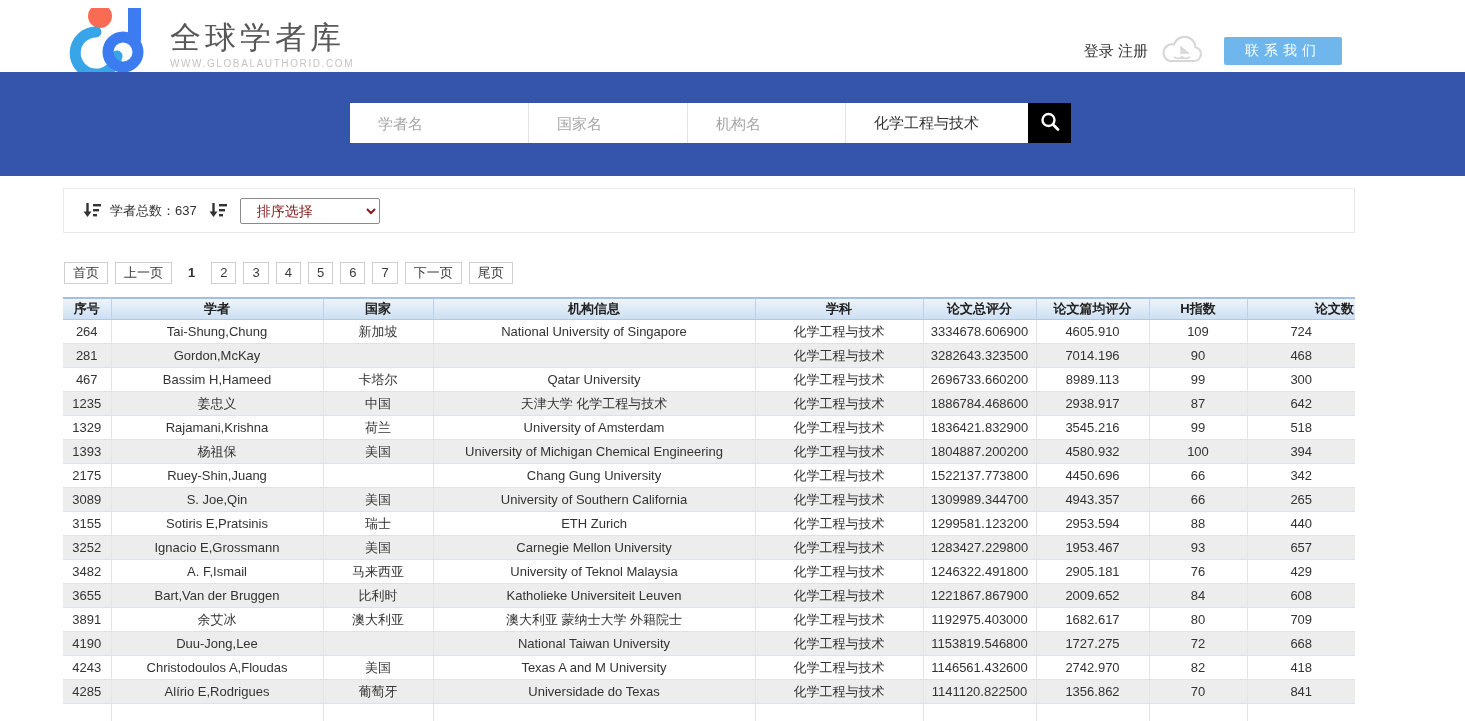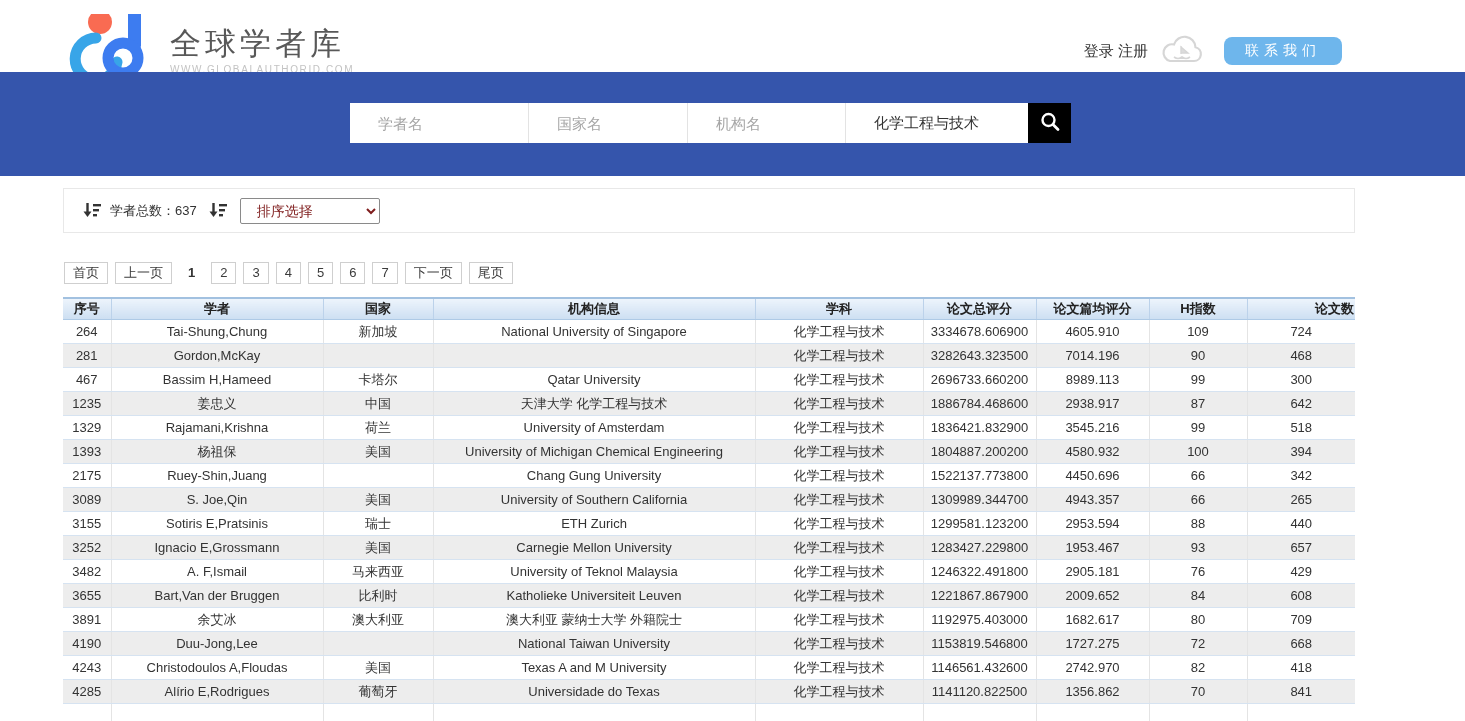--- a/index.html
+++ b/index.html
@@ -6,33 +6,33 @@
   html,body { margin:0; padding:0; }
   body {
     width:1465px; height:721px; overflow:hidden;
     background:#ffffff;
     font-family:"Liberation Sans","DejaVu Sans",sans-serif;
     color:#333;
   }
 
   
   .site-header { height:72px; position:relative; background:#fff; }
-  .logo-link { position:absolute; left:66px; top:14px; display:flex; align-items:flex-start; text-decoration:none; cursor:pointer; }
+  .logo-link { position:absolute; left:66px; top:8px; display:flex; align-items:flex-start; text-decoration:none; cursor:pointer; }
   .logo-icon { width:98px; height:66px; overflow:hidden; }
   .logo-text { margin-left:6px; padding-top:13px; }
   .logo-title { font-size:31px; color:#585858; letter-spacing:4px; font-weight:500; line-height:34px; }
   .logo-url { font-size:10px; color:#C3C3C3; letter-spacing:1.6px; margin-top:3px; }
 
   .header-right { position:absolute; right:123px; top:0; height:62px; display:flex; align-items:center;margin-top:20px; }
   .auth-links { font-size:15px; color:#333; }
   .auth-links a { color:#333; text-decoration:none; cursor:pointer; }
   .cloud-icon { margin:4px 20px 0 12px; }
   .contact-btn {
     width:118px; height:28px; background:#6EB6EC; color:#fff;
-    border:none; border-radius:8px; font-size:14px; letter-spacing:5px;
+    border:none; border-radius:2px; font-size:14px; letter-spacing:5px;
     cursor:pointer; font-family:inherit;
   }
 
   
   .banner { height:104px; background:#3555AC; position:relative; }
   .search-box { position:absolute; left:350px; top:31px; width:721px; height:40px; display:flex; background:#fff; }
   .search-field {
     height:40px; border:none; border-right:1px solid #E3E3E3; outline:none;
     padding-left:28px; font-size:15px; color:#333; font-family:inherit; background:#fff;
   }

